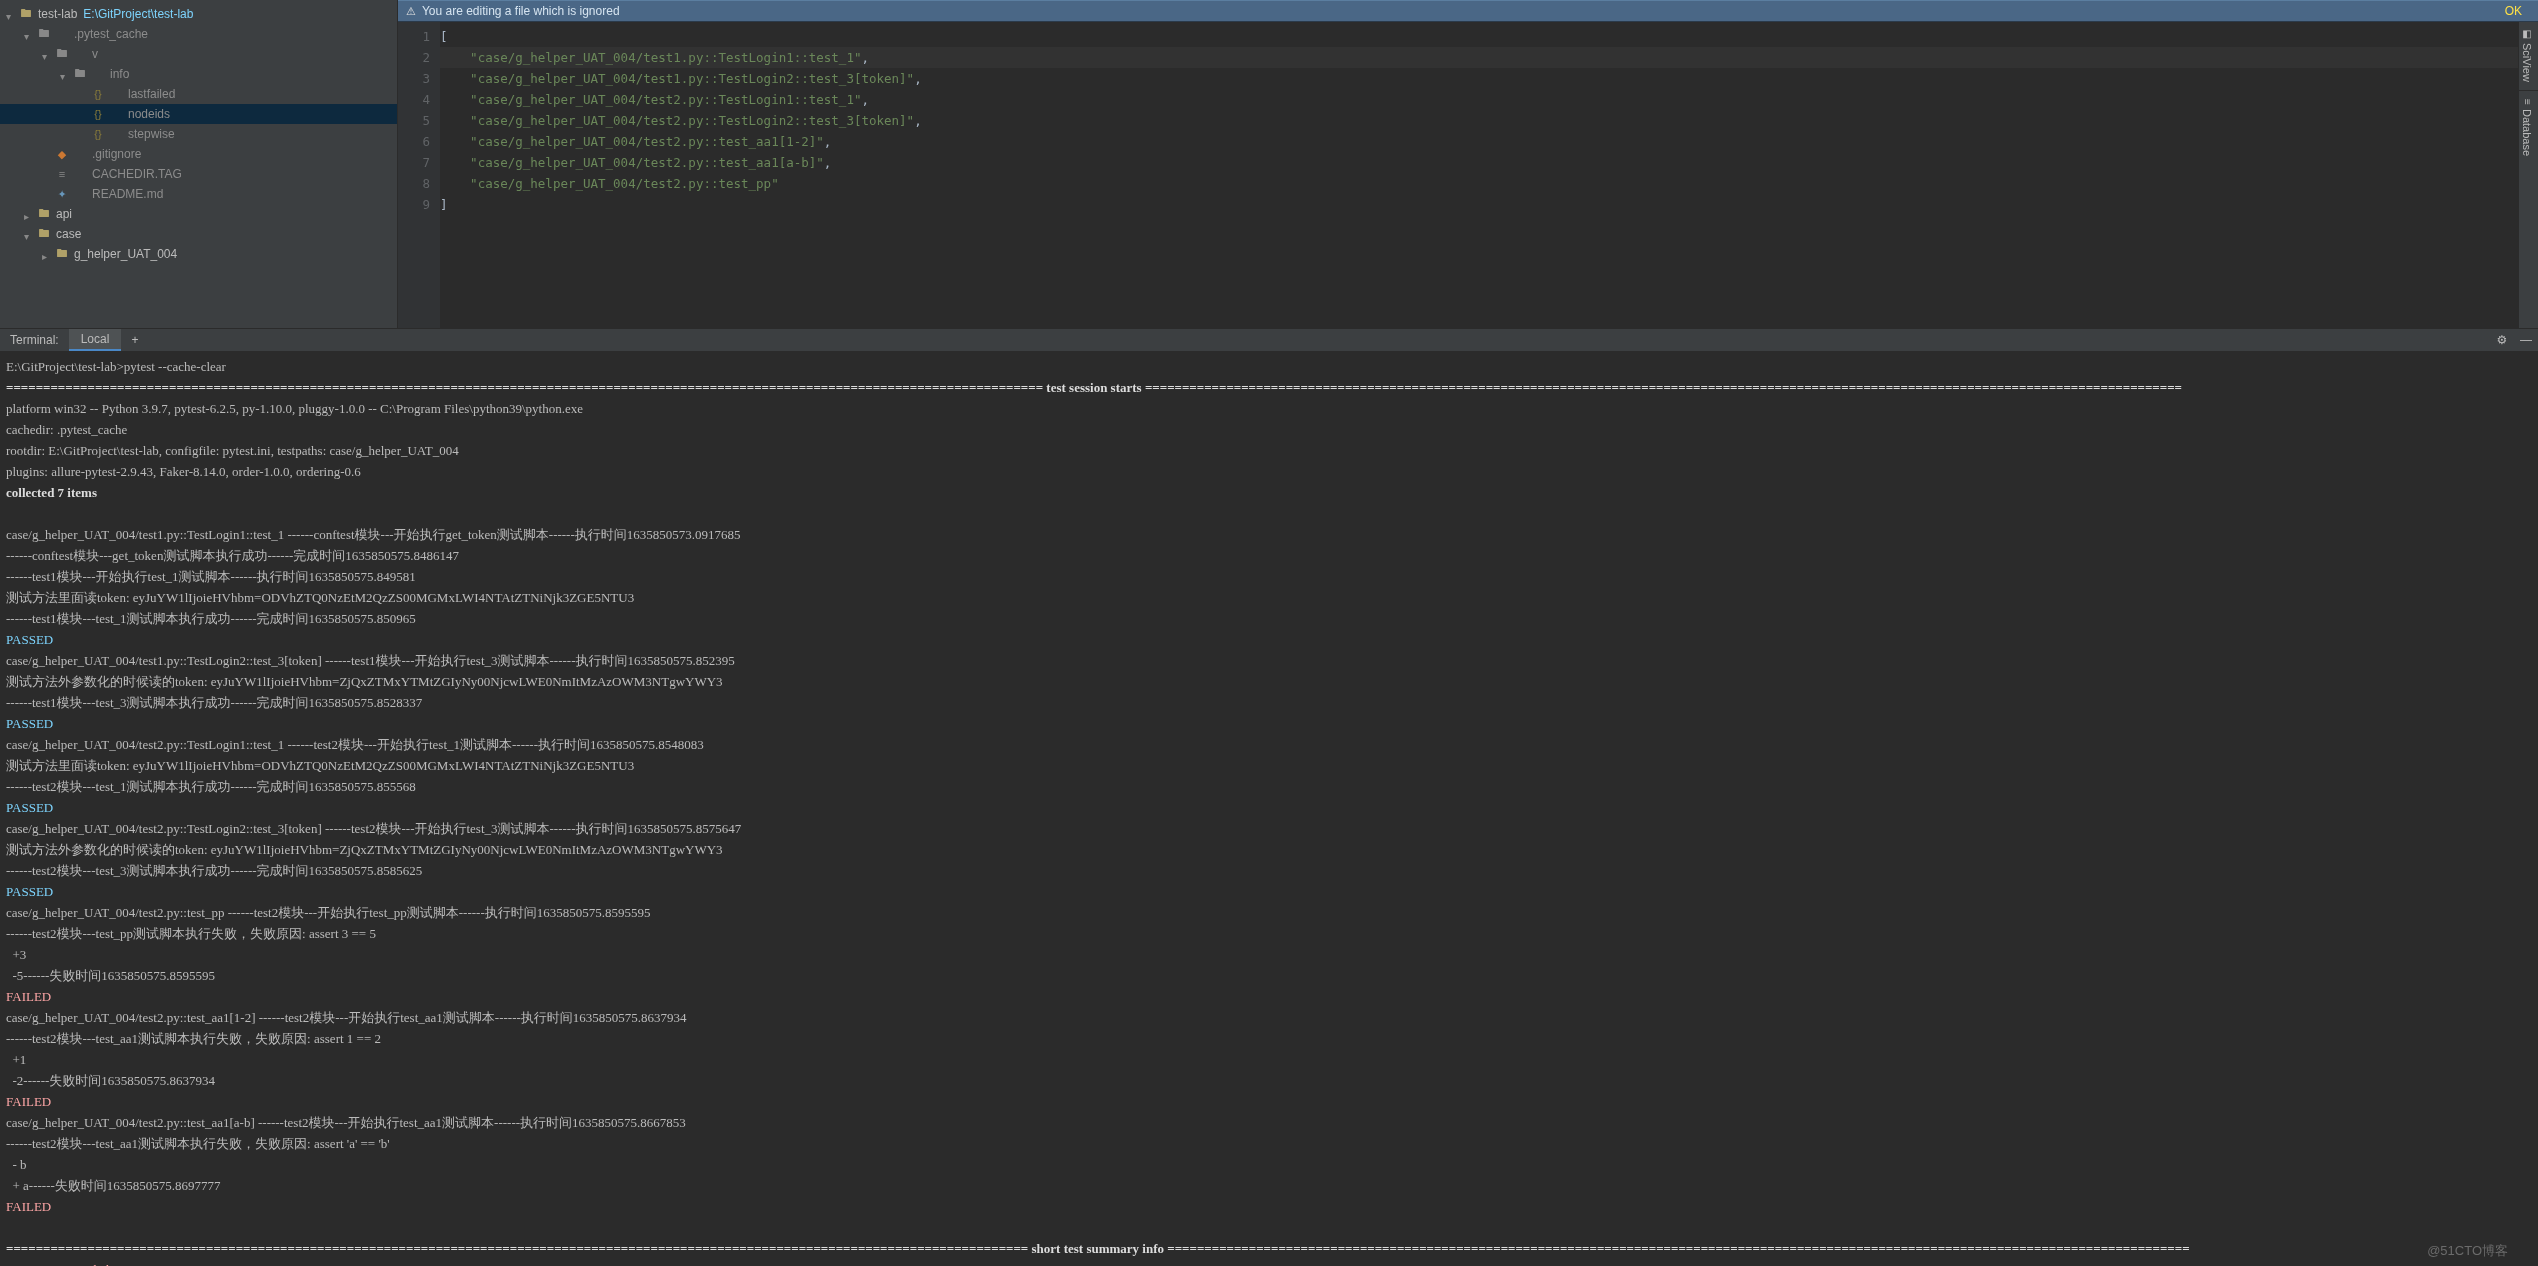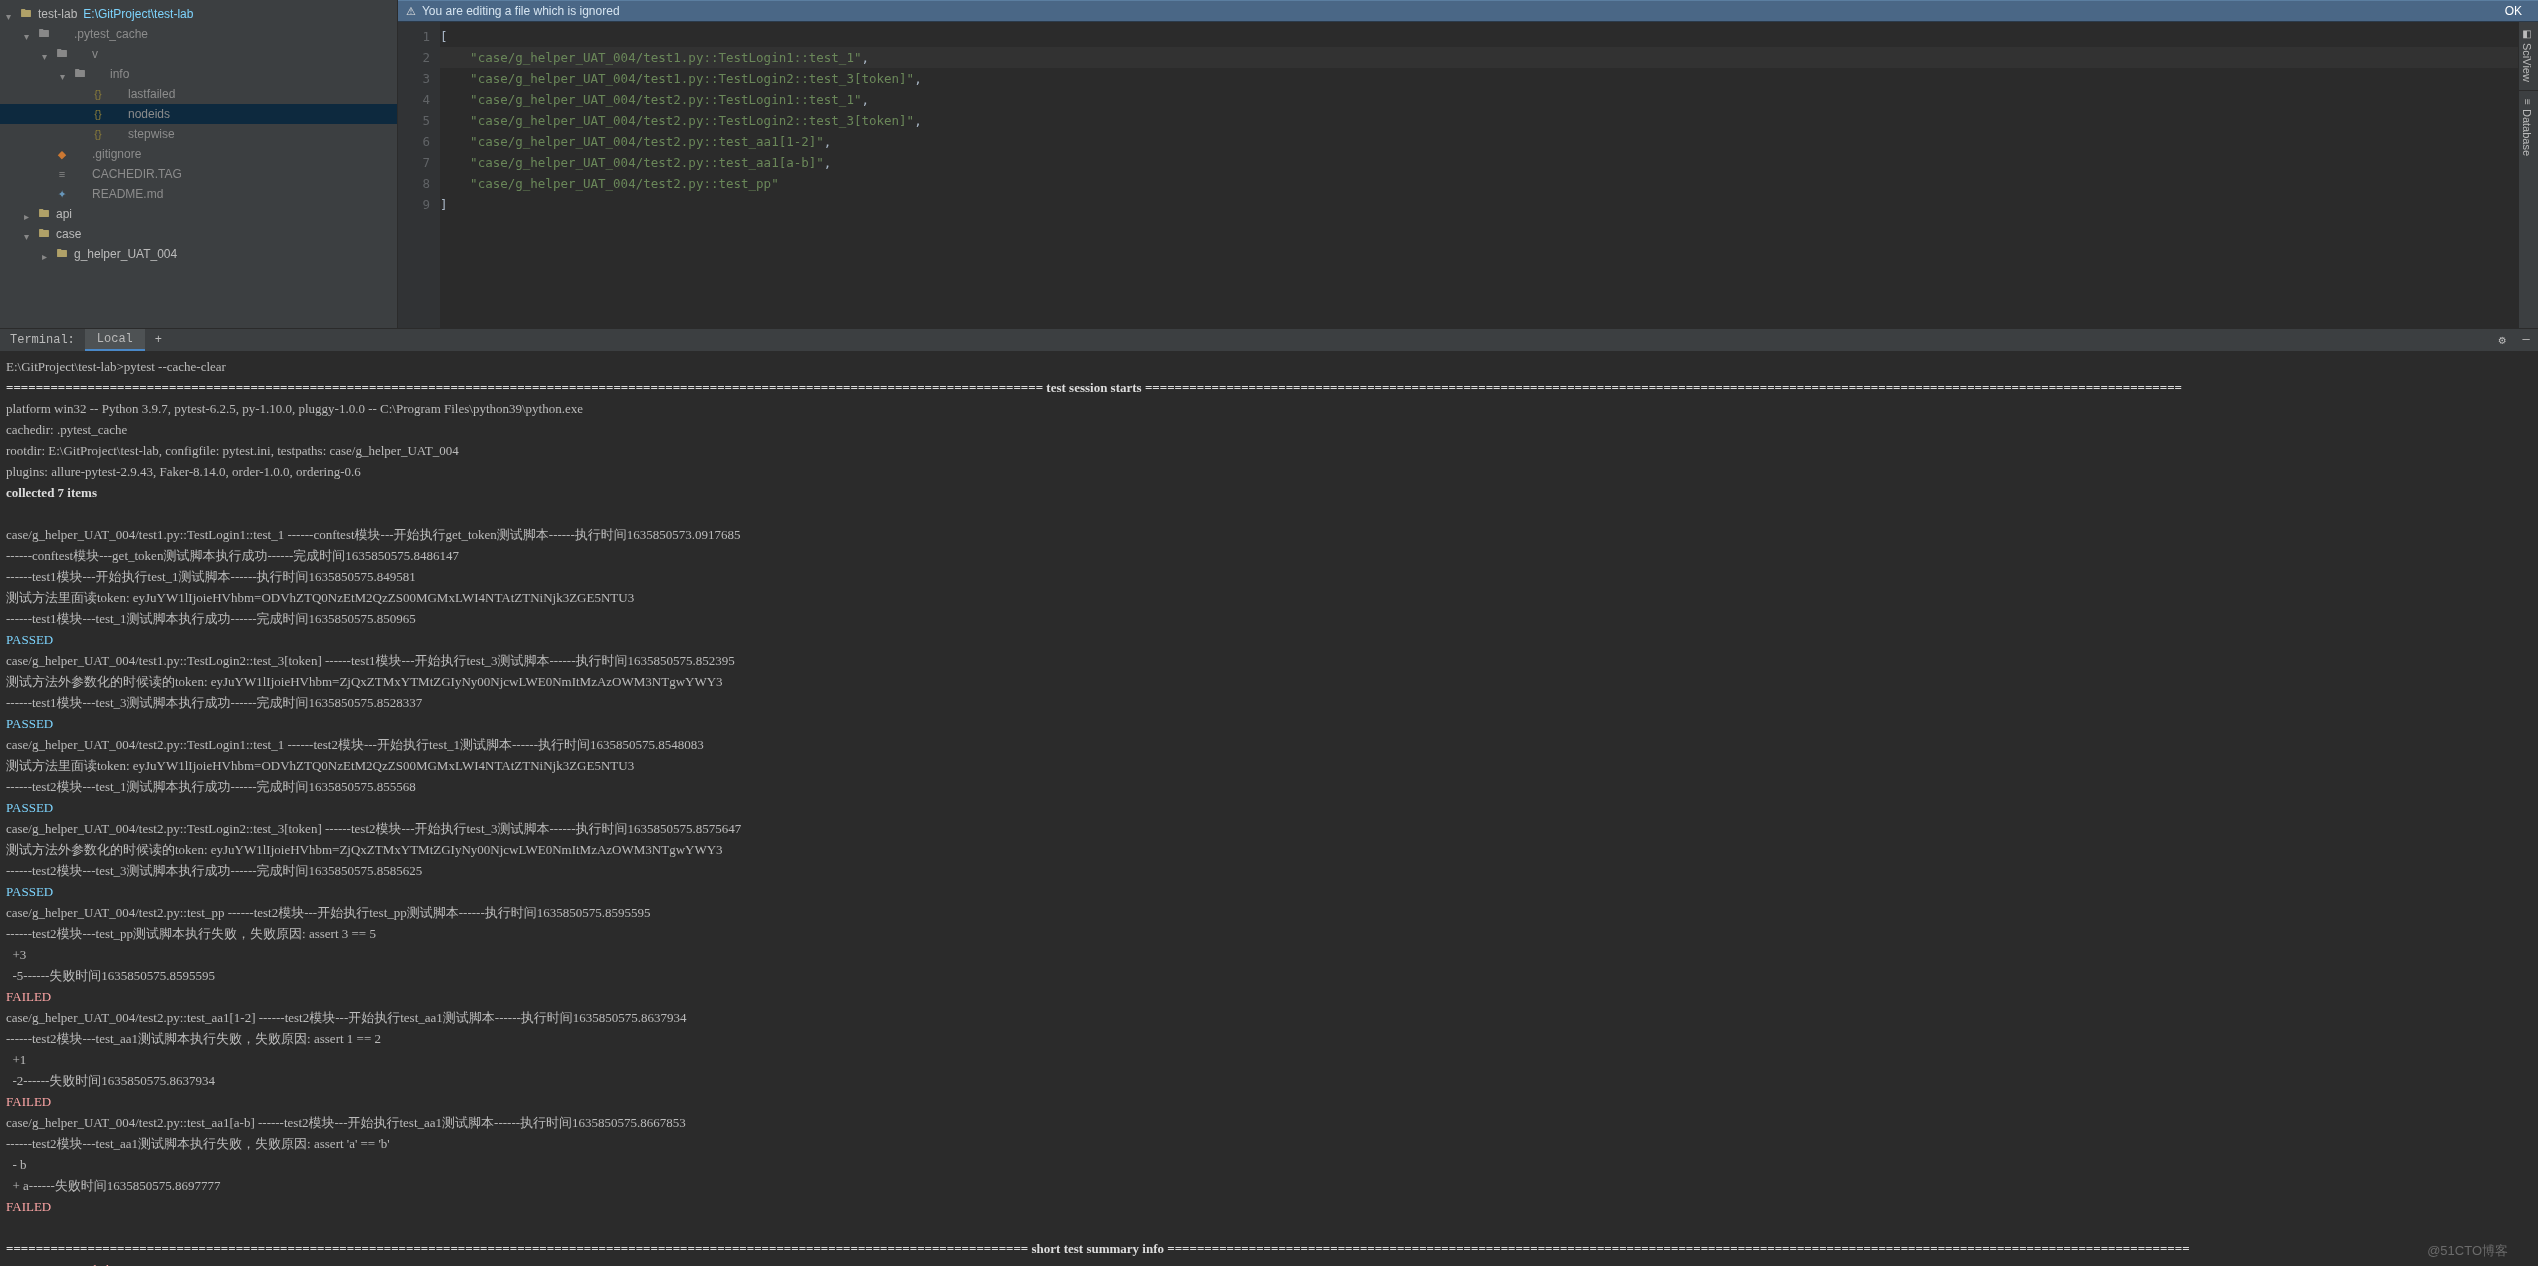--- a/index.html
+++ b/index.html
@@ -63,21 +63,21 @@
   border-top: 1px solid #5b7ea0;
   border-bottom: 1px solid #2b3a4a;
   display: flex;
   align-items: center;
   padding: 0 8px;
   color: #d6e4f0;
   font-size: 12px;
 }
 .banner .warn-icon { margin-right: 6px; color: #e0e0e0; font-size: 11px; }
 .banner .spacer { flex: 1; }
-.banner .ok { color: #ffffff; padding: 0 8px; cursor: pointer; text-align: right; }
+.banner .ok { color: #fde047; padding: 0 8px; cursor: pointer; text-align: right; }
 
 .editor-body {
   flex: 1;
   display: flex;
   background: #2b2b2b;
 }
 .gutter {
   width: 42px;
   background: #313335;
   color: #606366;
@@ -132,21 +132,20 @@
   flex-direction: column;
 }
 .term-header {
   height: 24px;
   background: #3c3f41;
   border-top: 1px solid #2b2b2b;
   border-bottom: 1px solid #2b2b2b;
   display: flex;
   align-items: stretch;
   font-size: 12px;
-  font-family: Liberation Mono, monospace;
 }
 .term-header .title {
   padding: 0 10px;
   display: flex;
   align-items: center;
   color: #bbbbbb;
 }
 .term-tab {
   padding: 0 12px;
   display: flex;

